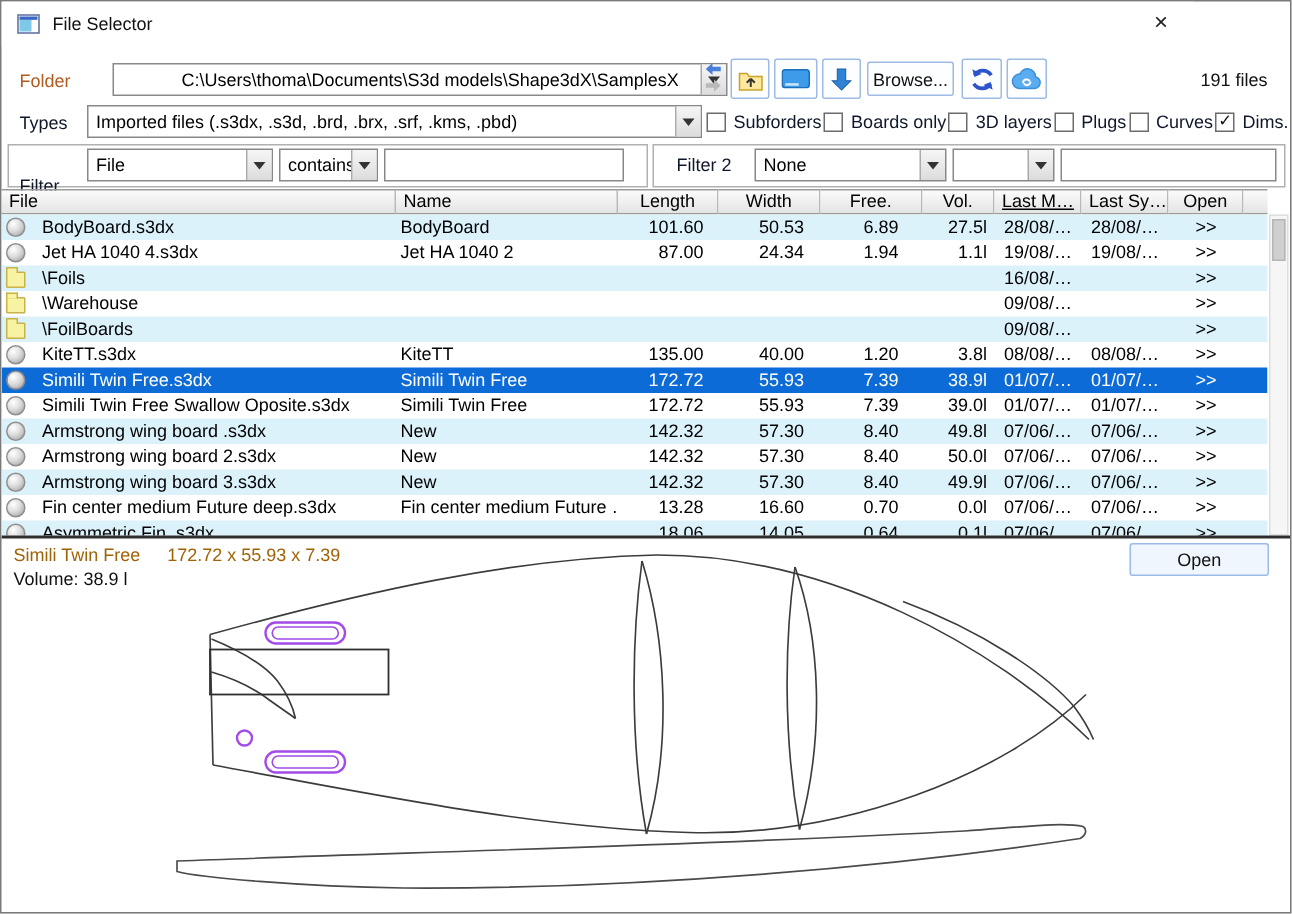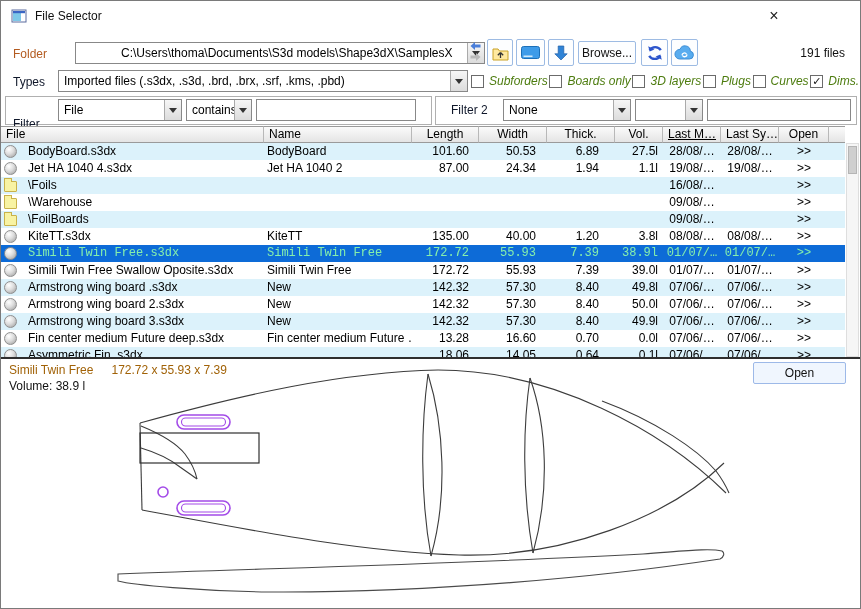--- a/index.html
+++ b/index.html
@@ -29,33 +29,33 @@
   .tbtn { position: absolute; border: 1px solid #9dbbe3; background: #fdfeff; border-radius: 2px;
           display: flex; align-items: center; justify-content: center; }
   .browse-btn { font-size: 12px; color: #111; }
   .navpair { position: absolute; display: flex; flex-direction: column; gap: 1px; align-items: center; }
   
   .cb-strip { position: absolute; left: 470px; top: 70px; width: 388px; height: 20px;
               display: flex; align-items: center; justify-content: space-between; }
   .cb-item { display: flex; align-items: center; gap: 5px; }
   .cb-box { width: 13px; height: 13px; border: 1px solid #6b6b6b; background: #fff;
             font-size: 11px; line-height: 11px; text-align: center; color: #111; }
-  .cb-label { color: #4d7c0f; white-space: nowrap; font-style: italic; }
+  .cb-label { color: #0f172a; white-space: nowrap; }
   
   .fbox { position: absolute; border: 1px solid #b0b0b0; background: #fff; }
   
   .thead { position: absolute; left: 0; top: 125px; width: 844px; height: 17px; display: flex; }
   .hcell { height: 17px; background: linear-gradient(#fbfbfb, #e4e4e4);
            border-top: 1px solid #9a9a9a; border-bottom: 1px solid #9a9a9a; border-right: 1px solid #b8b8b8;
            font-size: 12px; line-height: 15px; padding: 0 5px; white-space: nowrap; overflow: hidden; }
   .hfill { border-right: none; }
   .tbody { position: absolute; left: 0; top: 142px; width: 844px; height: 214px; overflow: hidden; background: #fff; }
   .trow { height: 17px; display: flex; align-items: center; white-space: nowrap; }
   .trow:nth-child(odd) { background: #dcf2fb; }
-  .trow.selected { background: #0d6bd7; color: #86efac; font-family: Liberation Mono, monospace; }
+  .trow.selected { background: #0d6bd7; color: #ffffff; }
   .cell { height: 17px; line-height: 17px; overflow: hidden; }
   .c-file { width: 263px; display: flex; align-items: center; padding-left: 3px; }
   .ftext { padding-left: 11px; }
   .c-name { width: 148px; padding-left: 3px; }
   .c-len  { width: 67px; text-align: right; padding-right: 10px; }
   .c-wid  { width: 68px; text-align: right; padding-right: 11px; }
   .c-thk  { width: 68px; text-align: right; padding-right: 16px; }
   .c-vol  { width: 48px; text-align: right; padding-right: 5px; }
   .c-lm   { width: 58px; text-align: center; }
   .c-ls   { width: 58px; text-align: center; }
@@ -197,21 +197,21 @@
     <span class="combo-text"></span>
     <span class="combo-arrow"></span>
   </div>
   <input class="tinput" style="left: 706px; top: 98px; width: 144px;" value="">
 
   <div class="thead">
     <div class="hcell" style="width:263px;">File</div>
     <div class="hcell" style="width:148px;">Name</div>
     <div class="hcell" style="width:67px; text-align:center;">Length</div>
     <div class="hcell" style="width:68px; text-align:center;">Width</div>
-    <div class="hcell" style="width:68px; text-align:center;">Thick.</div>
+    <div class="hcell" style="width:68px; text-align:center;">Free.</div>
     <div class="hcell" style="width:48px; text-align:center;">Vol.</div>
     <div class="hcell" style="width:58px;text-decoration:underline;">Last M…</div>
     <div class="hcell" style="width:58px;">Last Sy…</div>
     <div class="hcell" style="width:50px; text-align:center;">Open</div>
     <div class="hcell hfill" style="width:16px;"></div>
   </div>
 
   <div class="tbody">
       <div class="trow">
         <div class="cell c-file">

